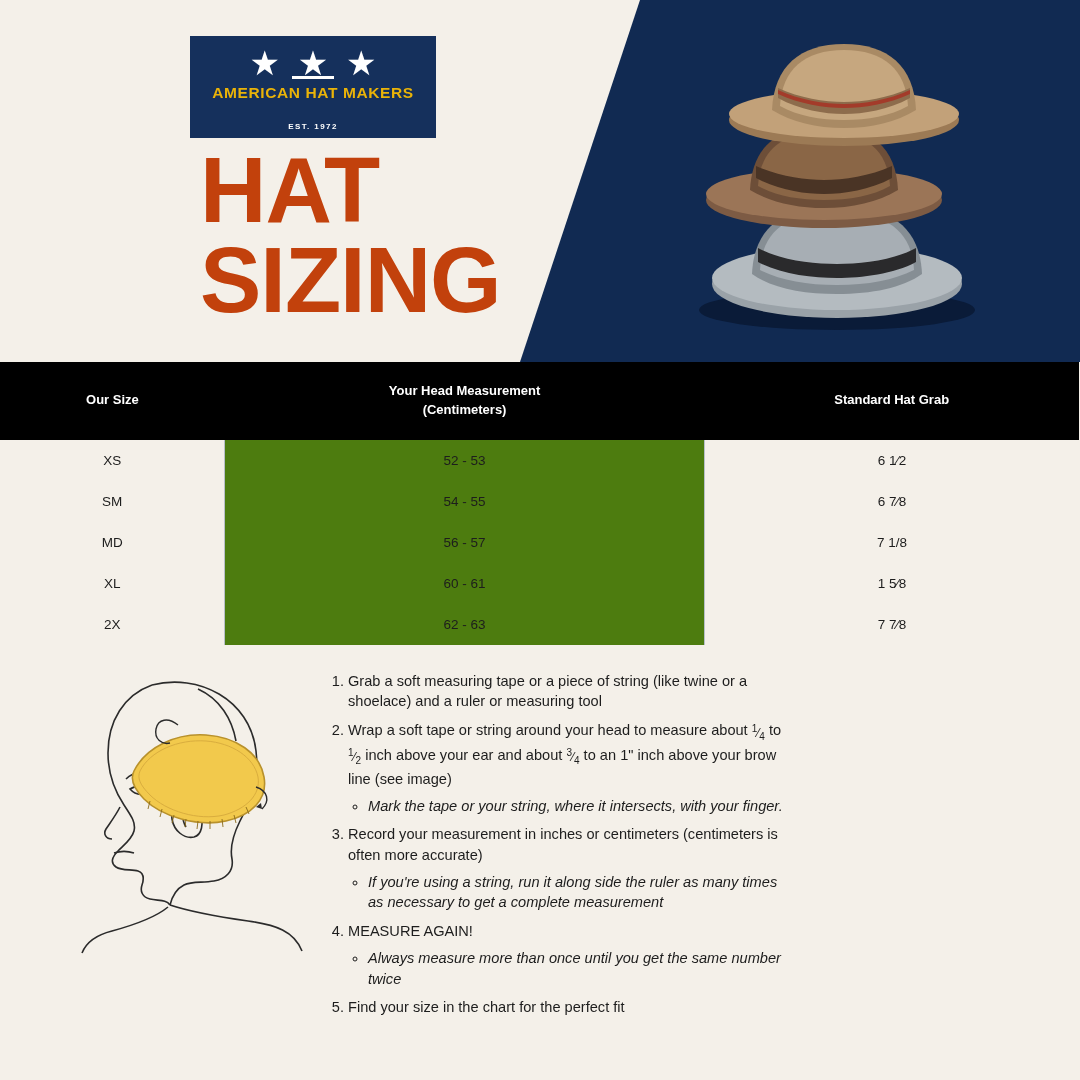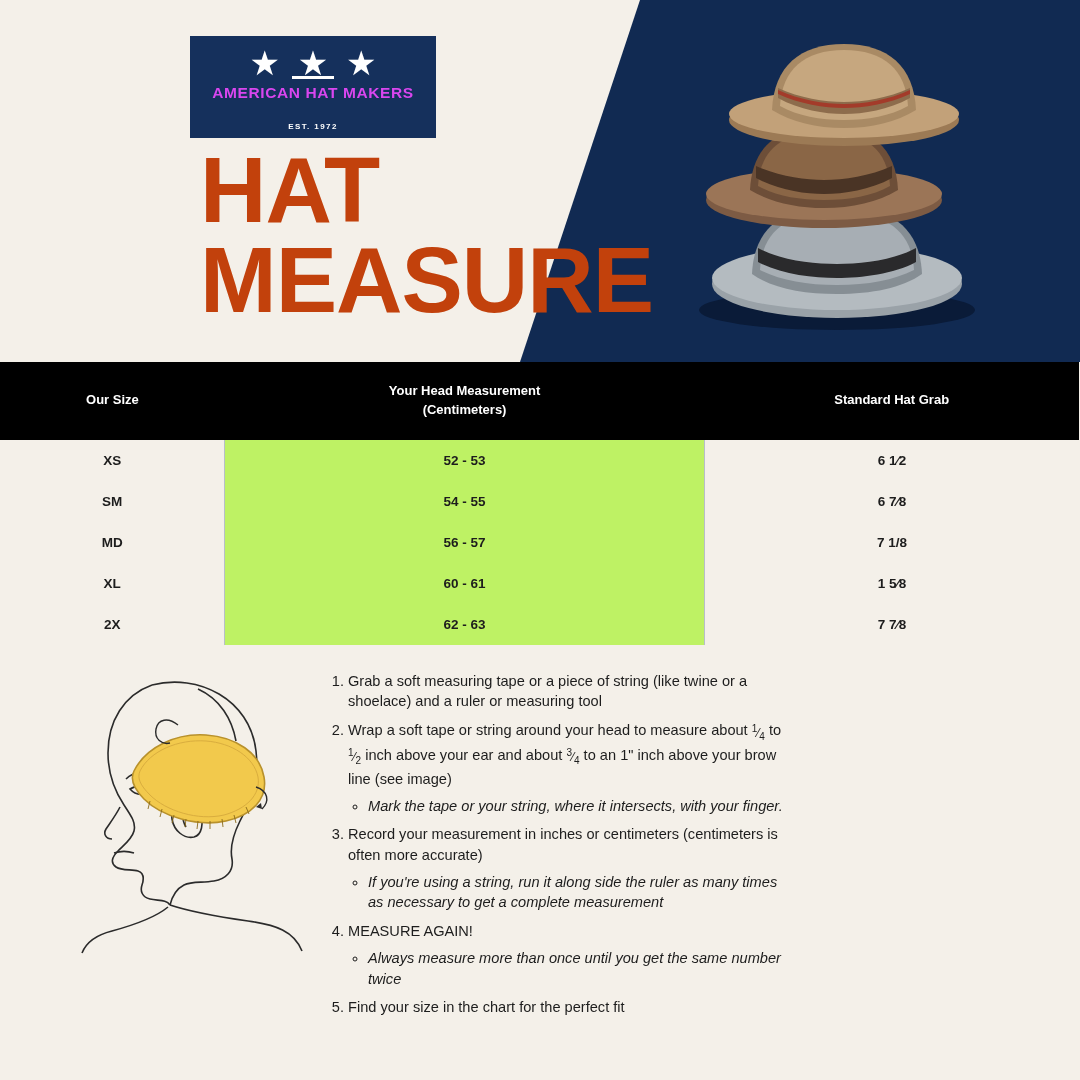--- a/index.html
+++ b/index.html
@@ -58,21 +58,21 @@
     flex-direction: column;
     align-items: center;
   }
   .star-mid .bar {
     width: 42px;
     height: 3px;
     background: #ffffff;
     margin-top: -4px;
   }
   .logo-name {
-    color: #d946ef;
+    color: #eab308;
     font-size: 15.5px;
     font-weight: bold;
     letter-spacing: 0.6px;
   }
   .logo-est {
     color: #ffffff;
     font-size: 8px;
     font-weight: bold;
     letter-spacing: 1.4px;
     margin-top: 20px;
@@ -102,24 +102,24 @@
     padding: 20px 6px;
     text-align: center;
     line-height: 1.45;
   }
   tbody td {
     background: #f4f0e9;
     font-size: 13.5px;
     color: #1d1d1d;
     text-align: center;
     padding: 13px 6px;
-    font-weight: 700;
+    font-weight: 400;
   }
   tbody td.mid {
-    background: #bef264;
+    background: #4d7c0f;
     border-left: 1px solid #b7bfc9;
     border-right: 1px solid #b7bfc9;
   }
   col.c1 { width: 225px; }
   col.c2 { width: 480px; }
   col.c3 { width: 375px; }
   .frac { white-space: nowrap; }
 
   
   .bottom {
@@ -201,21 +201,21 @@
         <span class="bar"></span>
       </span>
       <span class="star">★</span>
     </div>
     <div class="logo-name">AMERICAN HAT MAKERS</div>
     <div class="logo-est">EST. 1972</div>
   </div>
 
   <div class="hero-title">
     <div>HAT</div>
-    <div>MEASURE</div>
+    <div>SIZING</div>
   </div>
 </div>
 
 <div class="table-wrap">
   <table>
     <colgroup>
         <col class="c1">
         <col class="c2">
         <col class="c3">
       </colgroup>

